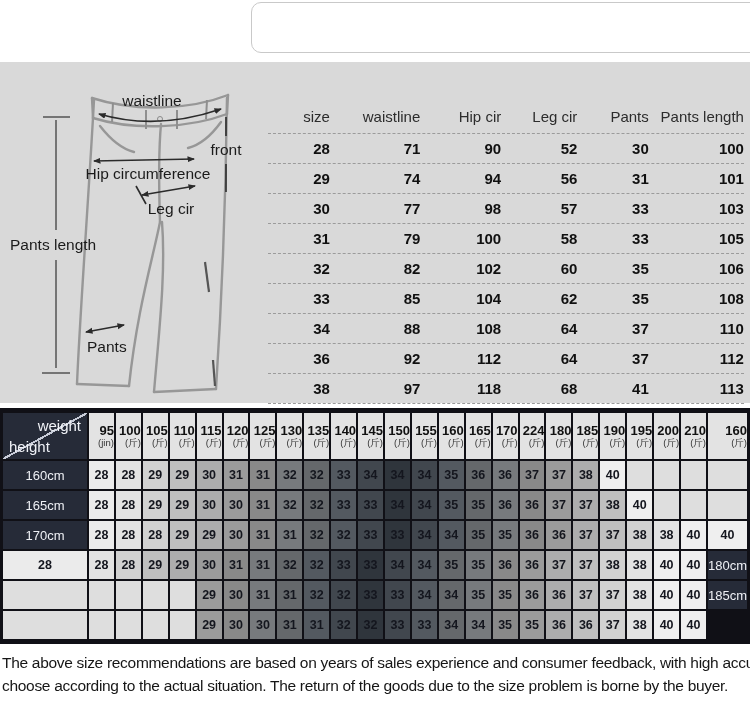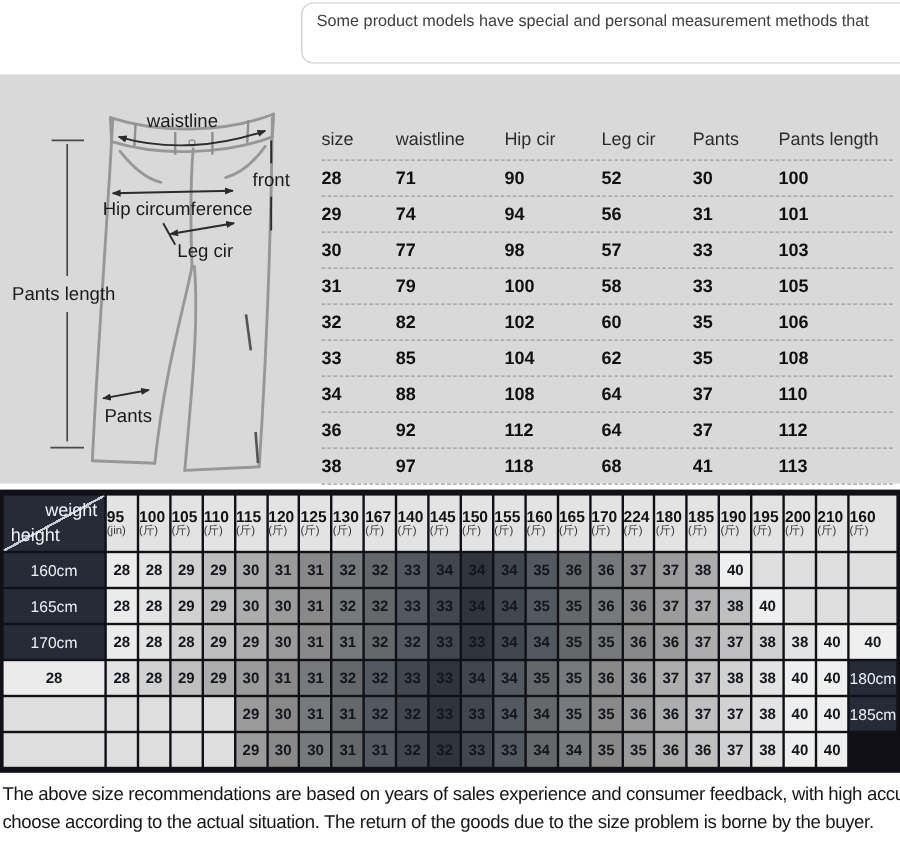--- a/index.html
+++ b/index.html
@@ -15,47 +15,46 @@
   .desc-sub{padding-left:30px;padding-top:3px;font-size:6.8px;font-weight:700;color:#4a4a4a;line-height:1.5;letter-spacing:.15px;}
   .bubble{
     position:absolute;left:251px;top:2px;width:486px;height:44px;
     background:#fff;border:1px solid #c9c9c9;border-radius:10px;
     padding:5px 10px 0 12px;font-size:13.5px;color:#3d3d3d;line-height:20px;
   }
   
   .panel{position:absolute;top:62px;left:0;width:750px;height:341px;background:var(--panel-bg,#d9d9d9);}
   .diagram{position:absolute;left:0;top:0;width:268px;height:341px;}
   .size-table{position:absolute;left:268px;top:38px;width:476px;}
-  .st-row{display:grid;grid-template-columns:13% 19% 17% 16% 15% 20%;height:29px;align-items:center;text-align:left;border-bottom:1px dashed #9b9b9b;}
+  .st-row{display:grid;grid-template-columns:13% 19% 17% 16% 15% 20%;height:29px;align-items:center;text-align:right;border-bottom:1px dashed #9b9b9b;}
   .st-row.head{height:33px;font-size:15px;font-weight:400;color:#2c2c2c;}
   .st-row.data{font-size:15px;font-weight:700;color:#101010;}
   
   .wt{position:absolute;top:408px;left:0;width:750px;height:236px;background:var(--dark-bg,#101016);box-sizing:border-box;padding:5px 3px 3px 3px;}
   .wt-grid{display:grid;grid-template-columns:84px repeat(24,1fr);grid-template-rows:46px;grid-auto-rows:28px;gap:2px;}
   .corner{position:relative;background:var(--label-bg,#262b38);
     background-image:linear-gradient(to bottom right,transparent calc(50% - 1px),#c8ccd8 calc(50% - 1px),#c8ccd8 calc(50% + 1px),transparent calc(50% + 1px));}
   .corner .c-w{position:absolute;top:4px;right:6px;color:#f0f2f7;font-size:15px;}
   .corner .c-h{position:absolute;bottom:4px;left:6px;color:#f0f2f7;font-size:15px;}
-  .wt-head{display:flex;flex-direction:column;align-items:flex-start;justify-content:center;background:var(--hdr-bg,#e3e3e3);line-height:1.05;}
+  .wt-head{display:flex;flex-direction:column;align-items:flex-end;justify-content:center;background:var(--hdr-bg,#e3e3e3);line-height:1.05;}
   .wt-head .num{font-size:13px;font-weight:700;color:#111;}
   .wt-head .unit{font-size:9.5px;color:#333;}
   .wt-label{display:flex;align-items:center;justify-content:center;background:var(--label-bg,#262b38);color:#eef0f5;font-size:13px;}
   .wt-cell{display:flex;align-items:center;justify-content:center;font-size:12.5px;font-weight:700;color:#14161e;}
   
   .footer{position:absolute;top:649px;left:0;width:750px;background:#fff;padding-top:2px;
     font-size:15.5px;color:#161616;line-height:23px;letter-spacing:-0.3px;white-space:nowrap;}
   .footer div{padding-left:2px;}
   svg text{font-family:"Liberation Sans",sans-serif;}
 </style>
 </head>
 <body>
 
 <div class="top">
   <div class="bubble">
-    <div>Some product models have special and personal measurement methods that</div>
   </div>
 </div>
 
 <div class="panel">
 
   <div class="diagram">
     <svg width="268" height="341" viewBox="0 0 268 341">
       <defs>
         <marker id="ahE" markerWidth="9" markerHeight="8" refX="6.5" refY="3" orient="auto" markerUnits="userSpaceOnUse">
           <path d="M0,0 L7.5,3 L0,6 Z" fill="#2b2b2b"></path>
@@ -237,21 +236,21 @@
       </div>
       <div class="wt-head">
         <span class="num">125</span>
         <span class="unit">(斤)</span>
       </div>
       <div class="wt-head">
         <span class="num">130</span>
         <span class="unit">(斤)</span>
       </div>
       <div class="wt-head">
-        <span class="num">167</span>
+        <span class="num">135</span>
         <span class="unit">(斤)</span>
       </div>
       <div class="wt-head">
         <span class="num">140</span>
         <span class="unit">(斤)</span>
       </div>
       <div class="wt-head">
         <span class="num">145</span>
         <span class="unit">(斤)</span>
       </div>

